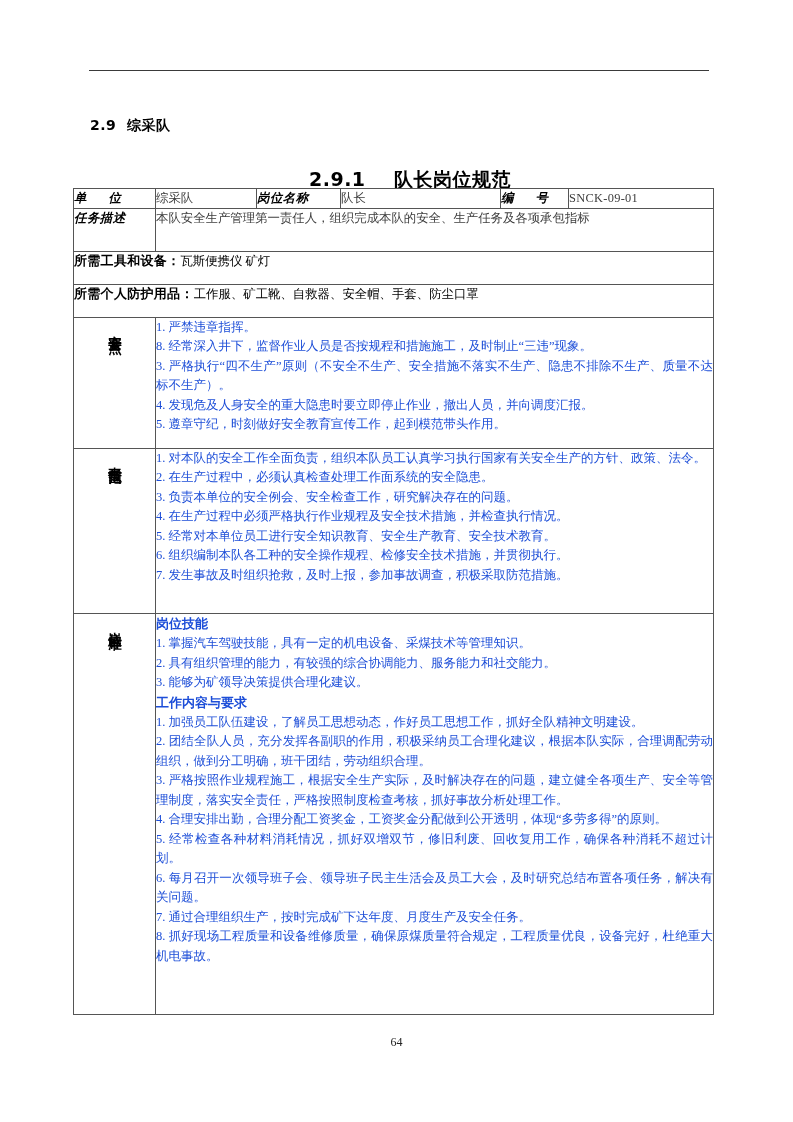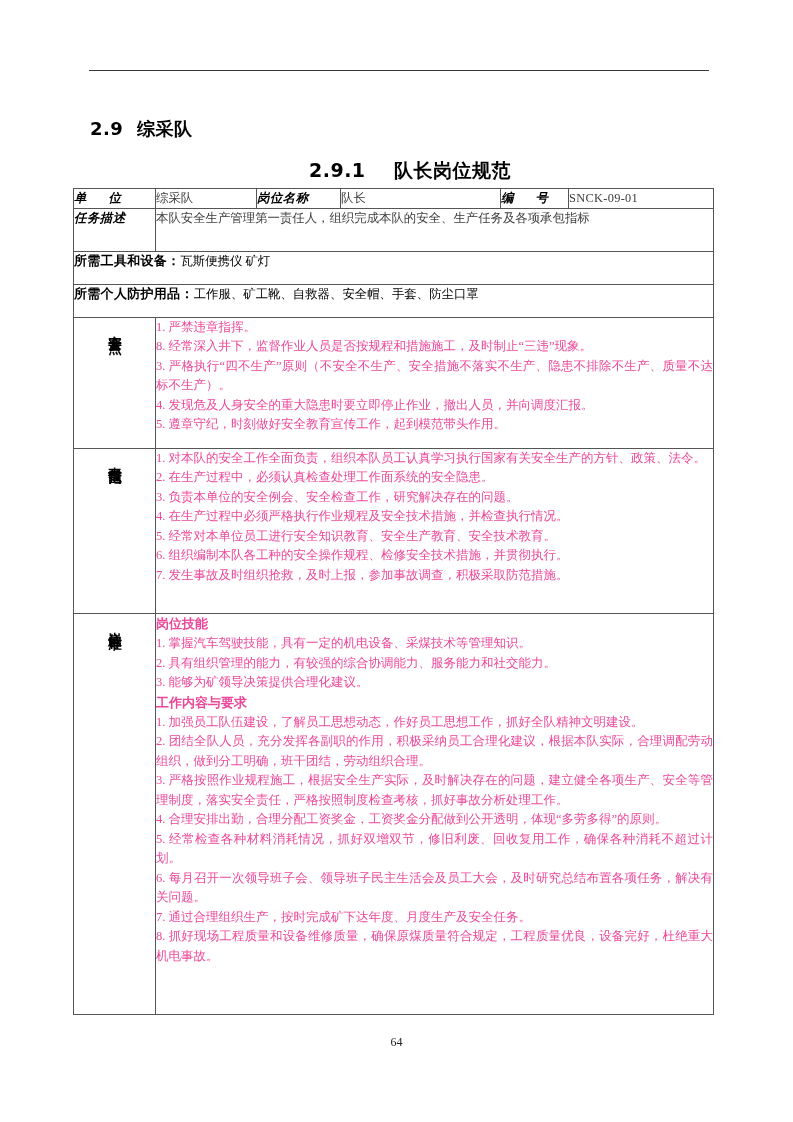--- a/index.html
+++ b/index.html
@@ -30,28 +30,28 @@
     height: 0;
     border-top: 1.6px solid #3a3a3a;
   }
   
   .section-title {
     position: absolute;
     left: 90px;
     top: 117px;
     font-family: "DejaVu Sans", "Liberation Sans", sans-serif;
     font-weight: bold;
-    font-size: 18px;
+    font-size: 14px;
     letter-spacing: 0.5px;
     white-space: pre;
   }
   .sub-title {
     position: absolute;
     left: 0;
-    top: 158px;
+    top: 167px;
     width: 793px;
     text-align: center;
     padding-left: 27px;
     box-sizing: border-box;
     font-family: "DejaVu Sans", "Liberation Sans", sans-serif;
     font-weight: bold;
     font-size: 19px;
     letter-spacing: 0.5px;
     white-space: pre;
   }
@@ -121,21 +121,21 @@
     font-size: 13.5px;
     letter-spacing: 1.5px;
     line-height: 1.35;
     margin: 0 auto;
     display: inline-block;
     max-height: 58px;
   }
   .vtext-std  { max-height: 44px; }
   .body-list {
     padding: 6px 9px 8px 10px;
-    color: #ec4899;
+    color: #1d4ed8;
   }
   .body-list p {
     margin: 0;
     font-size: 12.5px;
     line-height: 1.56;
     text-align: justify;
     text-justify: inter-ideograph;
   }
   .body-list p.head {
     font-weight: bold;

